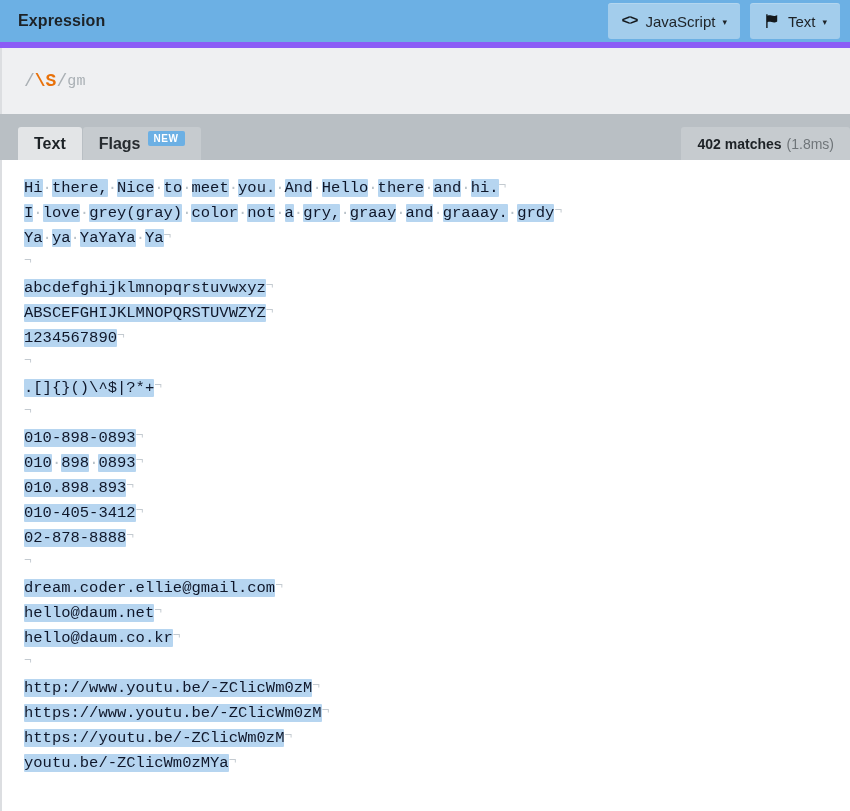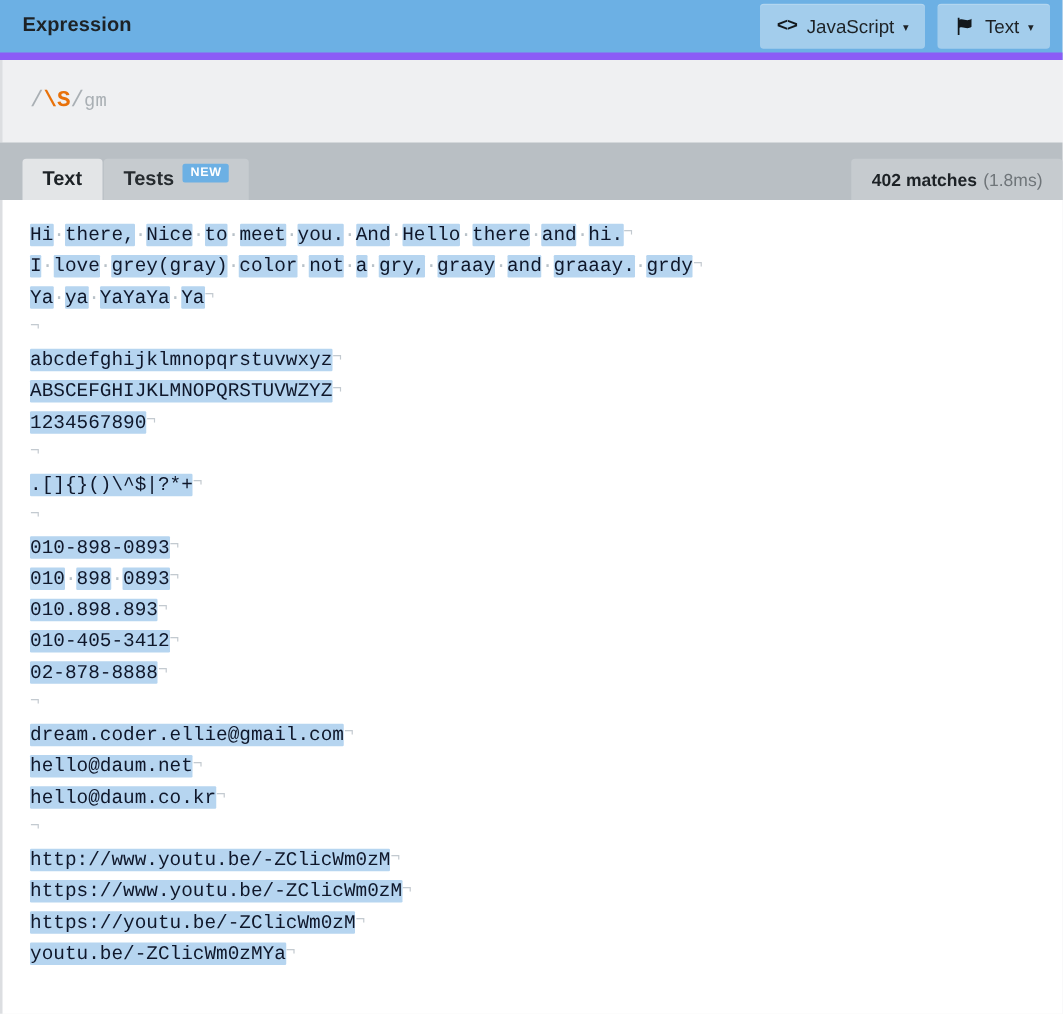--- a/index.html
+++ b/index.html
@@ -224,21 +224,21 @@
       <span class="expr-slash">/</span>
       <span class="expr-flags">gm</span>
   </div>
 
   <div class="tabs-bar">
     <div class="tabs-left">
       <div class="tab active">
         <span>Text</span>
       </div>
       <div class="tab">
-        <span>Tests</span>
+        <span>Flags</span>
         <span class="badge-new">NEW</span>
       </div>
     </div>
     <div class="tabs-right">
       <div class="matches-box">
         <span class="matches-count">402 matches</span>
         <span class="matches-time">(1.8ms)</span>
       </div>
     </div>
   </div>

